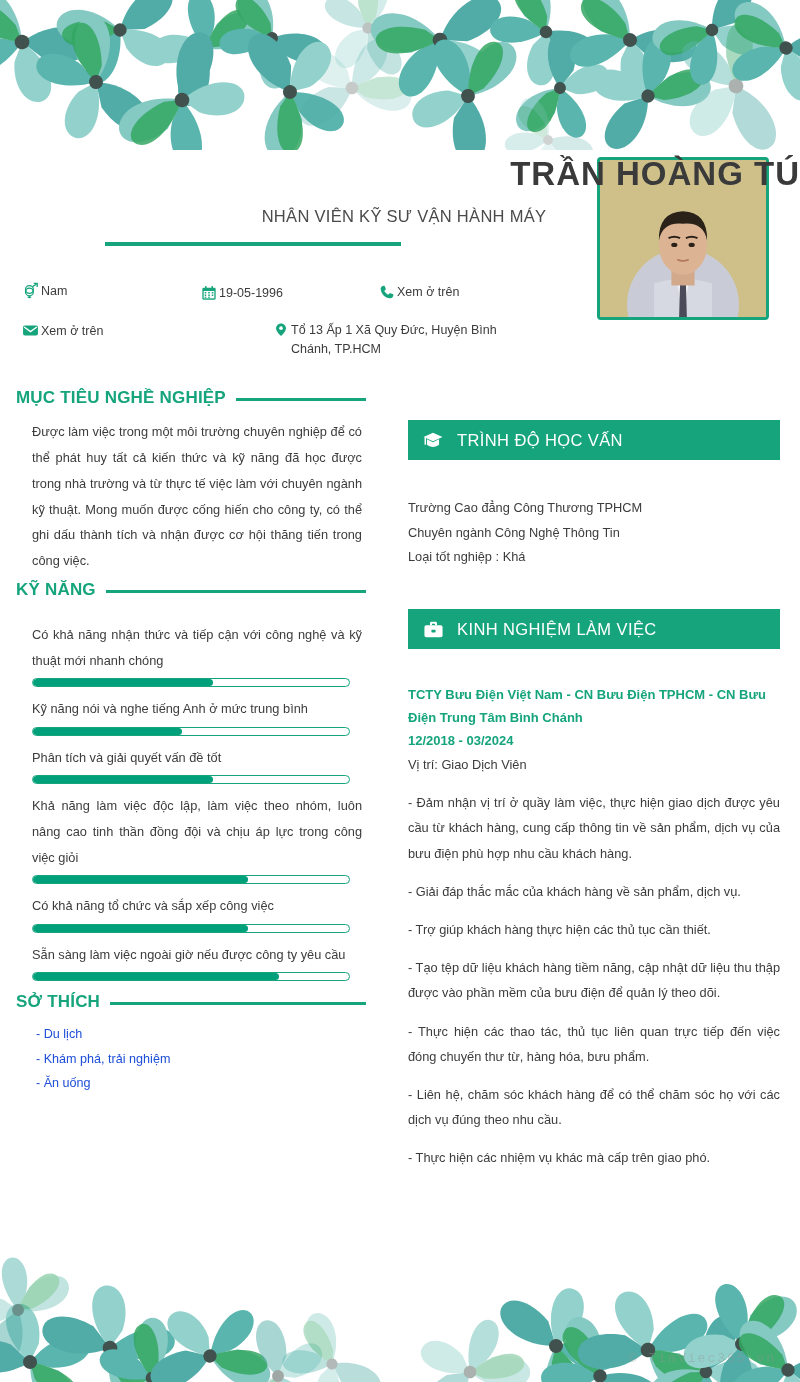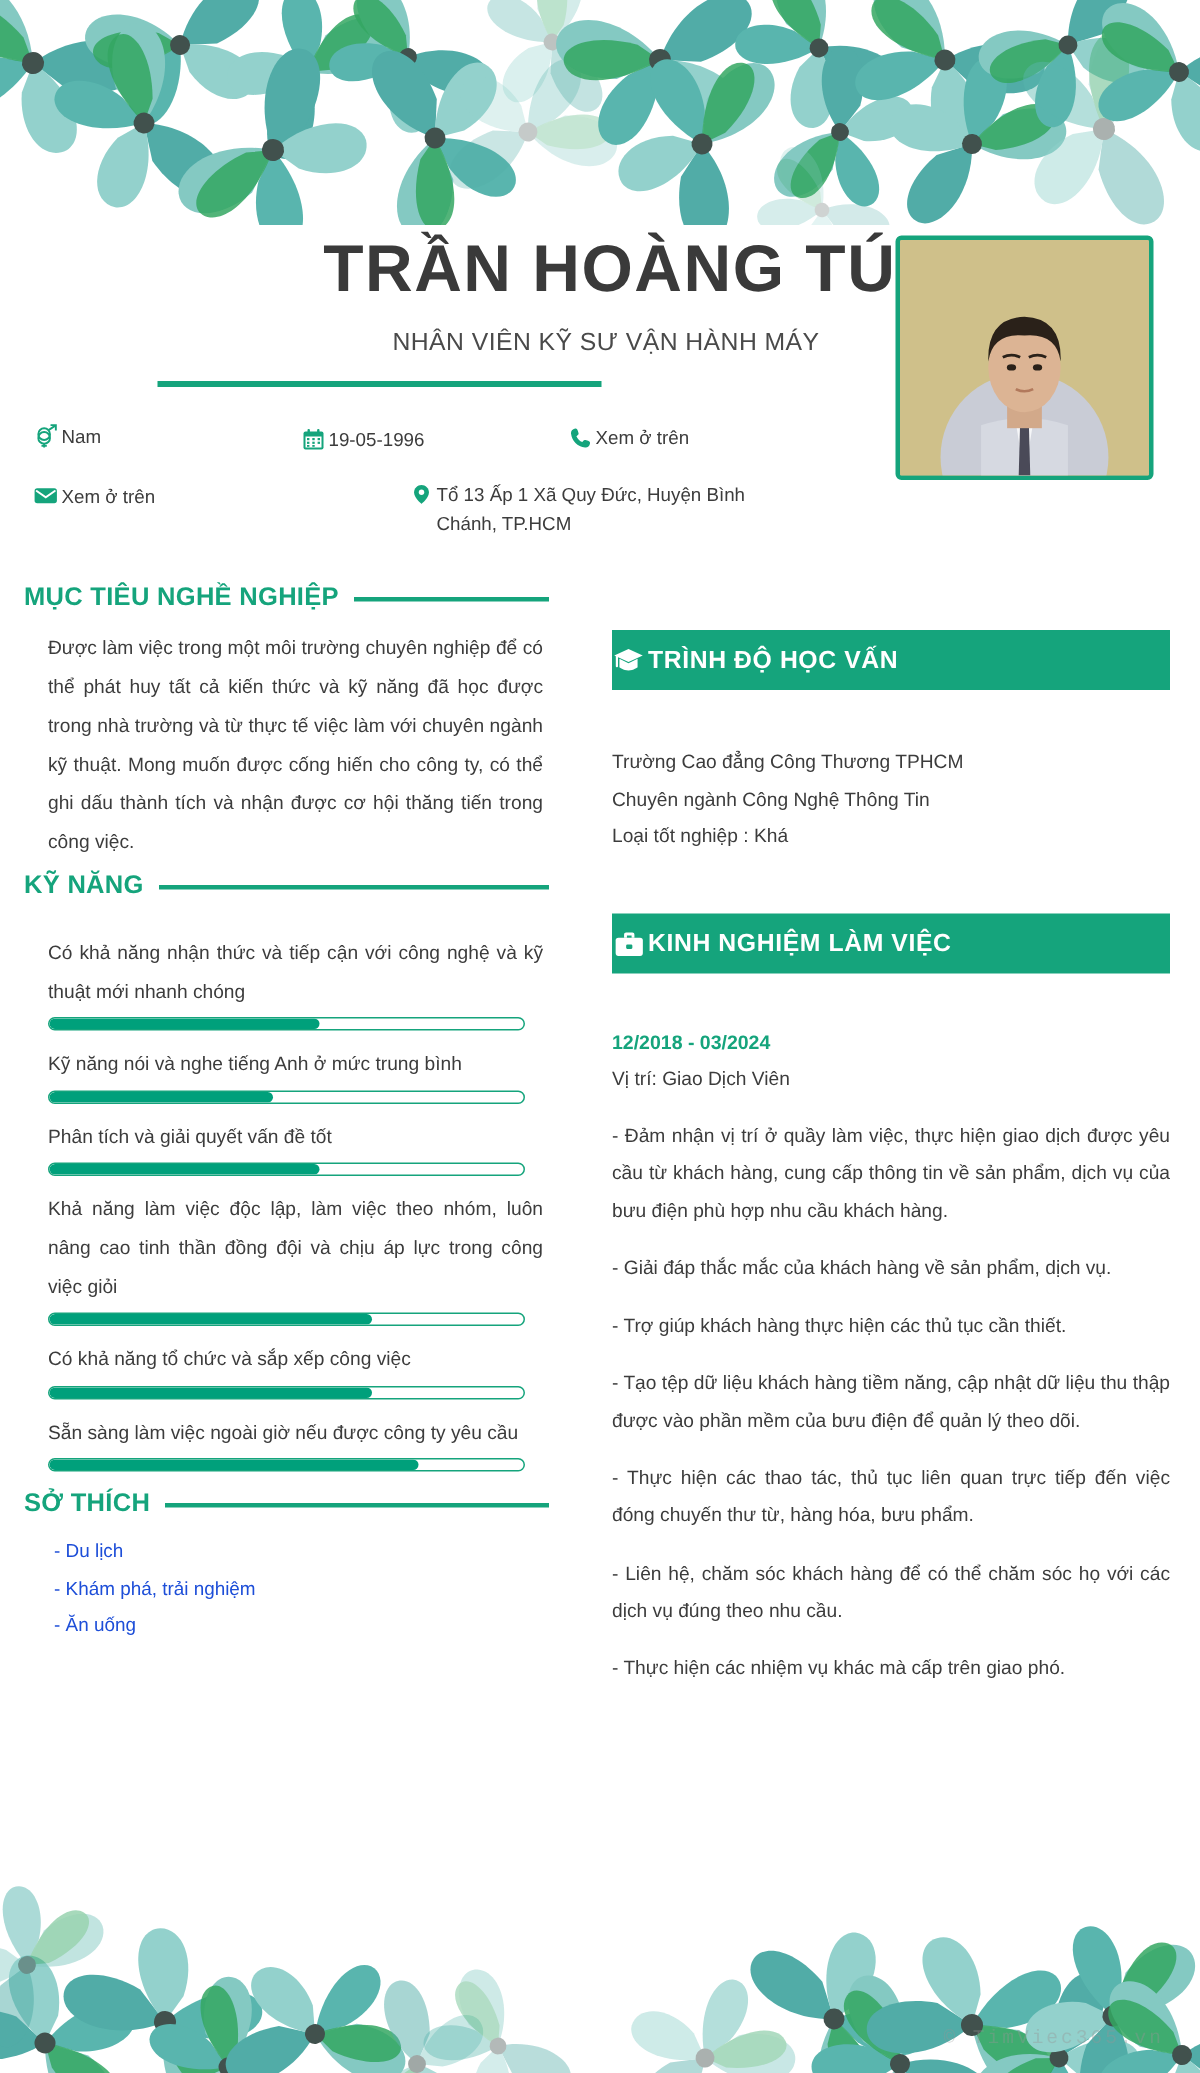--- a/index.html
+++ b/index.html
@@ -13,21 +13,21 @@
   .page { position: relative; width: 800px; height: 1382px; background:#fff; }
 
   
   .floral { position: absolute; left: 0; width: 800px; pointer-events: none; }
   .floral-top { top: 0; height: 150px; }
   .floral-bottom { bottom: 0; height: 130px; }
 
   
   .header { position: absolute; top: 155px; left: 0; width: 800px; }
   .name {
-    text-align: center; font-size: 44px; font-weight: bold;
+    text-align: right; font-size: 33px; font-weight: bold;
     letter-spacing: 1px; color: #3a3a3a; padding-left: 13px;
   }
   .job-title {
     text-align: center; font-size: 16.5px; color: #4a4a4a;
     margin-top: 14px; letter-spacing: .3px; padding-left: 8px;
   }
   .title-rule {
     width: 296px; height: 4px; background: #15a47c;
     margin: 16px auto 0; margin-left: 105px;
   }
@@ -73,22 +73,22 @@
     width: 318px;
   }
   .bar-fill { height: 100%; background: #00a07b; border-radius: 6px; }
   .hobbies { margin-top: 10px; padding-left: 20px; }
   .hobby { font-size: 12.6px; line-height: 1.92; color: #1d4ed8; }
 
   
   .right-col { position: absolute; top: 420px; left: 408px; width: 372px; }
   .bar-head {
     background: #15a47c; color: #fff; height: 40px;
-    display: flex; align-items: center; gap: 2px; 
-    font-size: 16.5px; font-weight: bold; letter-spacing: .4px;
+    display: flex; align-items: center; gap: 13px; padding-left: 14px;
+    font-size: 16.5px; font-weight: normal; letter-spacing: .4px;
   }
   .bar-head .bh-ico { display:flex; align-items:center; justify-content:center; width:22px; height:22px; }
   .edu-body { margin-top: 36px; font-size: 12.8px; line-height: 1.93; color: #3c3c3c; }
   .exp-wrap { margin-top: 39px; }
   .exp-body { margin-top: 34px; }
   .exp-company { font-size: 13px; font-weight: bold; color: #15a47c; line-height: 1.78; }
   .exp-dates { font-size: 13px; font-weight: bold; color: #15a47c; line-height: 1.78; }
   .exp-position { font-size: 12.8px; color: #3c3c3c; line-height: 1.85; margin-top: 1px; }
   .exp-item { font-size: 12.8px; color: #3c3c3c; line-height: 1.97; text-align: justify; margin-top: 13px; }
 
@@ -316,20 +316,21 @@
           <svg width="21" height="19" viewBox="0 0 24 22" fill="#fff">
             <rect x="1.5" y="6" width="21" height="14" rx="2.2"></rect>
             <path d="M8,6 L8,3.6 C8,2.7 8.7,2 9.6,2 L14.4,2 C15.3,2 16,2.7 16,3.6 L16,6 L13.8,6 L13.8,4.2 L10.2,4.2 L10.2,6 Z"></path>
             <rect x="9.6" y="11.2" width="4.8" height="3.4" rx=".9" fill="#15a47c"></rect>
           </svg>
         </span>
         <span>KINH NGHIỆM LÀM VIỆC</span>
       </div>
 
       <div class="exp-body">
+        <div class="exp-company">TCTY Bưu Điện Việt Nam - CN Bưu Điện TPHCM - CN Bưu Điện Trung Tâm Bình Chánh</div>
         <div class="exp-dates">12/2018 - 03/2024</div>
         <div class="exp-position">Vị trí: Giao Dịch Viên</div>
         <div class="exp-item">- Đảm nhận vị trí ở quầy làm việc, thực hiện giao dịch được yêu cầu từ khách hàng, cung cấp thông tin về sản phẩm, dịch vụ của bưu điện phù hợp nhu cầu khách hàng.</div>
         <div class="exp-item">- Giải đáp thắc mắc của khách hàng về sản phẩm, dịch vụ.</div>
         <div class="exp-item">- Trợ giúp khách hàng thực hiện các thủ tục cần thiết.</div>
         <div class="exp-item">- Tạo tệp dữ liệu khách hàng tiềm năng, cập nhật dữ liệu thu thập được vào phần mềm của bưu điện để quản lý theo dõi.</div>
         <div class="exp-item">- Thực hiện các thao tác, thủ tục liên quan trực tiếp đến việc đóng chuyến thư từ, hàng hóa, bưu phẩm.</div>
         <div class="exp-item">- Liên hệ, chăm sóc khách hàng để có thể chăm sóc họ với các dịch vụ đúng theo nhu cầu.</div>
         <div class="exp-item">- Thực hiện các nhiệm vụ khác mà cấp trên giao phó.</div>
       </div>

